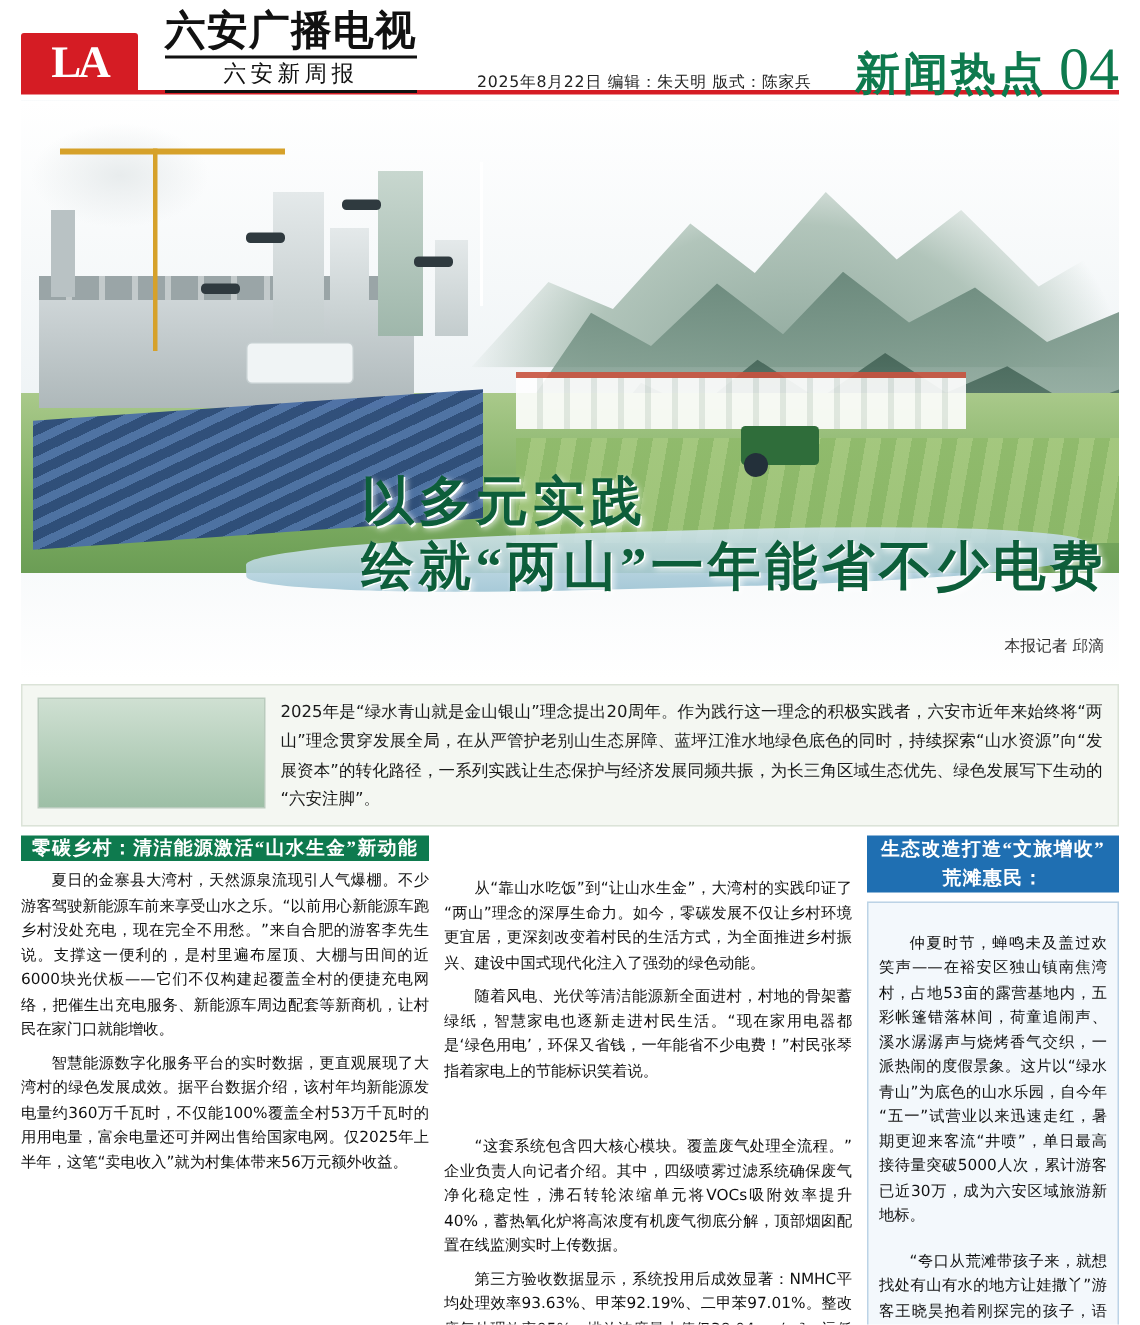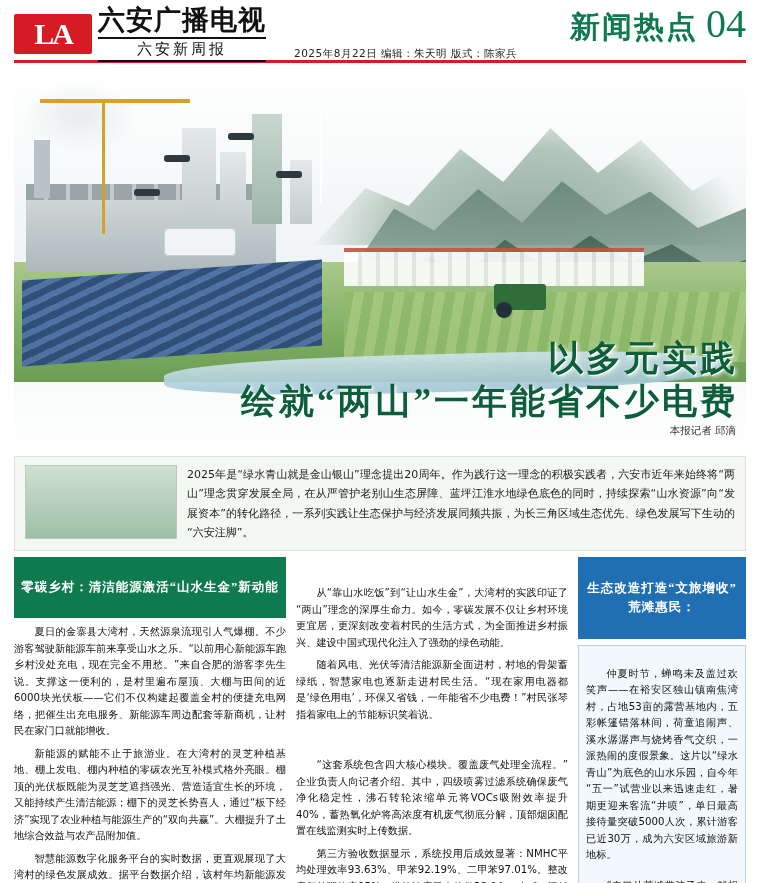--- a/index.html
+++ b/index.html
@@ -11,37 +11,37 @@
     overflow:hidden;
     position:relative;
   }
   .page{width:760px;height:883px;position:relative;box-sizing:border-box;padding:0 10px;}
 
   
   .masthead{
     display:flex;align-items:flex-start;justify-content:space-between;
     padding:6px 4px 0 4px;height:58px;box-sizing:border-box;
   }
-  .brand{display:flex;align-items:center;gap:6px;}
+  .brand{display:flex;align-items:flex-end;gap:18px;}
   .logo-box{
     width:78px;height:40px;background:#d51c24;color:#fff;
     display:flex;align-items:center;justify-content:center;
     font-weight:bold;font-size:30px;letter-spacing:-2px;
     font-family:"Liberation Serif",serif;
     border-radius:2px;
   }
   .brand-txt{display:flex;flex-direction:column;}
   .brand-main{font-size:27px;font-weight:bold;letter-spacing:1px;line-height:1.05;
     font-family:"Liberation Serif",serif;color:#111;}
   .brand-sub-wrap{margin-top:3px;border-top:2px solid #111;border-bottom:2px solid #111;padding:1px 0;}
   .brand-sub{font-size:15px;letter-spacing:3px;text-align:center;font-family:"Liberation Serif",serif;}
   .head-meta{
     font-size:10.5px;color:#222;margin-top:40px;margin-left:22px;letter-spacing:.5px;white-space:nowrap;
   }
-  .head-right{display:flex;align-items:baseline;gap:8px;margin-top:0;}
+  .head-right{display:flex;align-items:baseline;gap:8px;margin-top:22px;}
   .section-title{
     font-size:30px;font-weight:bold;color:#0e7a4e;letter-spacing:2px;
     font-family:"Liberation Serif",serif;
   }
   .page-num{
     font-size:40px;font-weight:normal;color:#0e7a4e;line-height:.9;
     font-family:"Liberation Serif",serif;
   }
   .rule-red{height:3px;background:#d51c24;margin:2px 4px 0 4px;}
 
@@ -94,21 +94,21 @@
   .drone{position:absolute;width:26px;height:7px;background:#2f3a3f;border-radius:3px;}
   .d1{left:150px;top:88px;}
   .d2{left:214px;top:66px;}
   .d3{left:262px;top:104px;}
   .d4{left:120px;top:122px;}
   .evan{position:absolute;left:150px;bottom:196px;width:70px;height:26px;background:#f0f4f5;border-radius:4px;border:1px solid #c6cfd1;}
   .tractor{position:absolute;left:480px;bottom:142px;width:52px;height:26px;background:#2f6d3a;border-radius:3px;}
   .tractor:after{content:"";position:absolute;left:2px;bottom:-8px;width:16px;height:16px;border-radius:50%;background:#23303a;}
 
   .hero-title{
-    position:absolute;right:8px;bottom:28px;text-align:right;
+    position:absolute;right:8px;bottom:52px;
     font-family:"Liberation Serif",serif;font-weight:bold;color:#0d5e3a;
     text-shadow:1px 1px 0 #fff,2px 2px 4px rgba(255,255,255,.8);
   }
   .ht1{font-size:35px;letter-spacing:3px;line-height:1.25;}
   .ht2{font-size:35px;letter-spacing:3px;line-height:1.25;}
   .byline{position:absolute;right:10px;bottom:14px;font-size:10.5px;color:#333;}
 
   
   .lead{
     margin:4px 4px 6px 4px;padding:8px 10px;background:#f4f7f2;border:1px solid #dbe3d8;
@@ -121,21 +121,21 @@
 
   
   .cols{display:flex;gap:10px;padding:0 4px;}
   .col{width:100%;}
   .col-a{flex:1 1 0;}
   .col-b{flex:1 1 0;}
   .col-c{flex:0 0 168px;}
 
   .band{
     background:#0e7a4e;color:#fff;font-weight:bold;font-size:12.5px;
-    text-align:center;padding:22px 4px;letter-spacing:1px;
+    text-align:center;padding:0 4px;letter-spacing:1px;
     font-family:"Liberation Serif",serif;margin-bottom:6px;
   }
   .band.red{background:#1f6fb2;}
   .band-two{line-height:1.5;}
 
   .body-txt{font-size:10.2px;line-height:1.62;text-align:justify;color:#111;}
   .body-txt p{margin:0 0 6px 0;text-indent:2em;}
 
   .sidebar{
     border:1px solid #bcd3e6;background:#f3f8fc;padding:6px 7px;box-sizing:border-box;
@@ -206,21 +206,20 @@
   <div class="cols">
 
     <div class="col col-a">
       <div style="display:flex;gap:10px;">
         <div style="flex:1 1 0;">
           <div class="band">零碳乡村：清洁能源激活“山水生金”新动能</div>
         </div>
       </div>
       <div class="body-txt">
         <p>夏日的金寨县大湾村，天然源泉流现引人气爆棚。不少游客驾驶新能源车前来享受山水之乐。“以前用心新能源车跑乡村没处充电，现在完全不用愁。”来自合肥的游客李先生说。支撑这一便利的，是村里遍布屋顶、大棚与田间的近6000块光伏板——它们不仅构建起覆盖全村的便捷充电网络，把催生出充电服务、新能源车周边配套等新商机，让村民在家门口就能增收。</p>
-        <p>新能源的赋能不止于旅游业。在大湾村的灵芝种植基地、棚上发电、棚内种植的零碳农光互补模式格外亮眼。棚顶的光伏板既能为灵芝芝遮挡强光、营造适宜生长的环境，又能持续产生清洁能源；棚下的灵芝长势喜人，通过“板下经济”实现了农业种植与能源生产的“双向共赢”。大棚提升了土地综合效益与农产品附加值。</p>
         <p>智慧能源数字化服务平台的实时数据，更直观展现了大湾村的绿色发展成效。据平台数据介绍，该村年均新能源发电量约360万千瓦时，不仅能100%覆盖全村53万千瓦时的用用电量，富余电量还可并网出售给国家电网。仅2025年上半年，这笔“卖电收入”就为村集体带来56万元额外收益。</p>
       </div>
 
     </div>
 
     <div class="col col-b">
       <div class="body-txt" style="margin-top:28px;">
         <p>从“靠山水吃饭”到“让山水生金”，大湾村的实践印证了“两山”理念的深厚生命力。如今，零碳发展不仅让乡村环境更宜居，更深刻改变着村民的生活方式，为全面推进乡村振兴、建设中国式现代化注入了强劲的绿色动能。</p>
         <p>随着风电、光伏等清洁能源新全面进村，村地的骨架蓄绿纸，智慧家电也逐新走进村民生活。“现在家用电器都是‘绿色用电’，环保又省钱，一年能省不少电费！”村民张琴指着家电上的节能标识笑着说。</p>
       </div>

